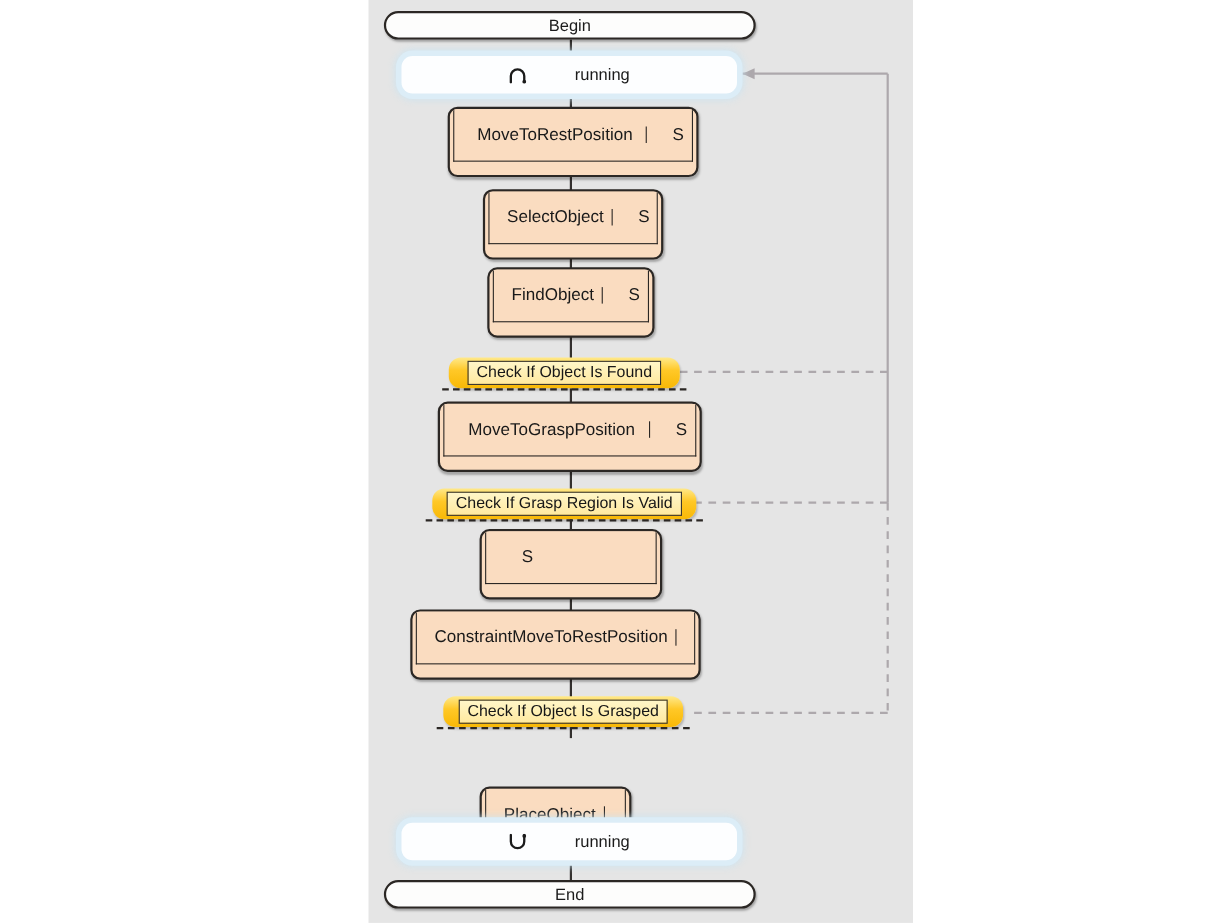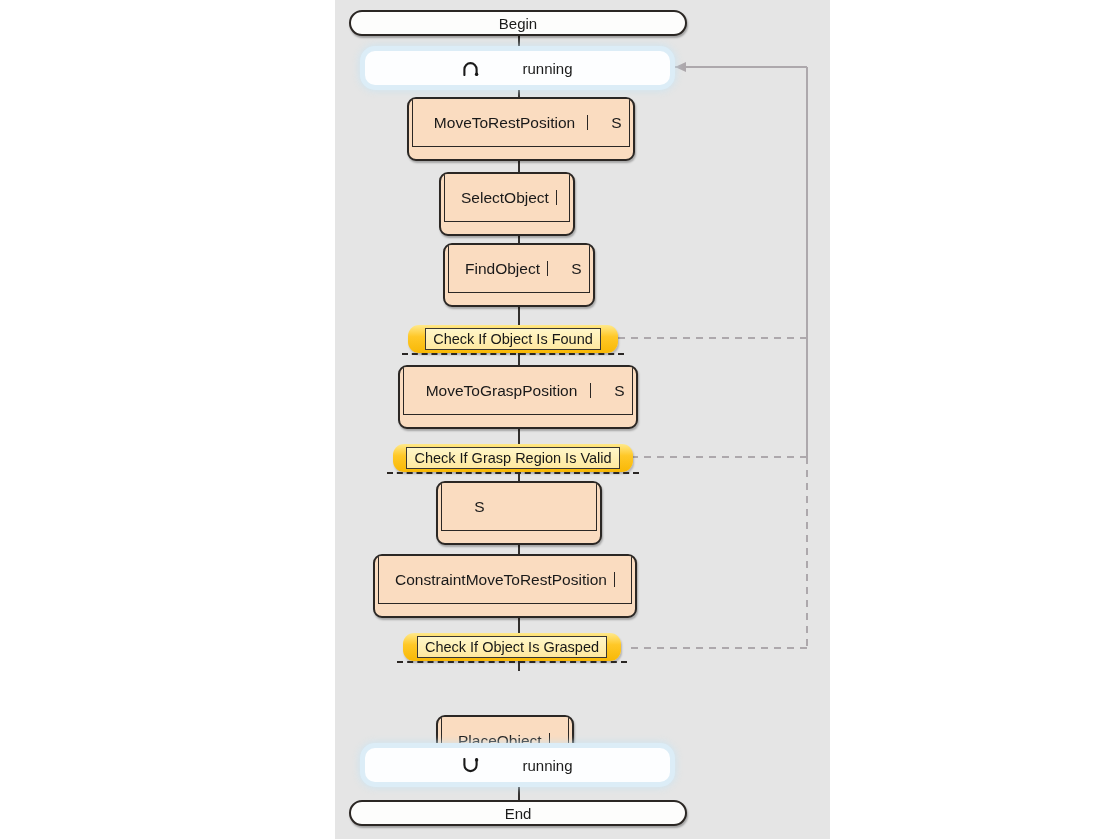--- a/index.html
+++ b/index.html
@@ -236,21 +236,21 @@
         <span class="aname">MoveToRestPosition</span>
       </div>
       <div class="cell c-thin"></div>
       <div class="cell c-thin2"></div>
       <div class="cell c-state">
         <span class="astate">S</span>
       </div>
     </div>
   </div>
 
-  <div class="node action" style="left:104px; top:172px; width:136px;">
+  <div class="node action" style="left:104px; top:172px; width:164px;">
     <div class="inner">
       <div class="cell c-pad"></div>
       <div class="cell c-name">
         <span class="aname">SelectObject</span>
       </div>
       <div class="cell c-thin"></div>
       <div class="cell c-thin2"></div>
       <div class="cell c-state">
         <span class="astate">S</span>
       </div>

